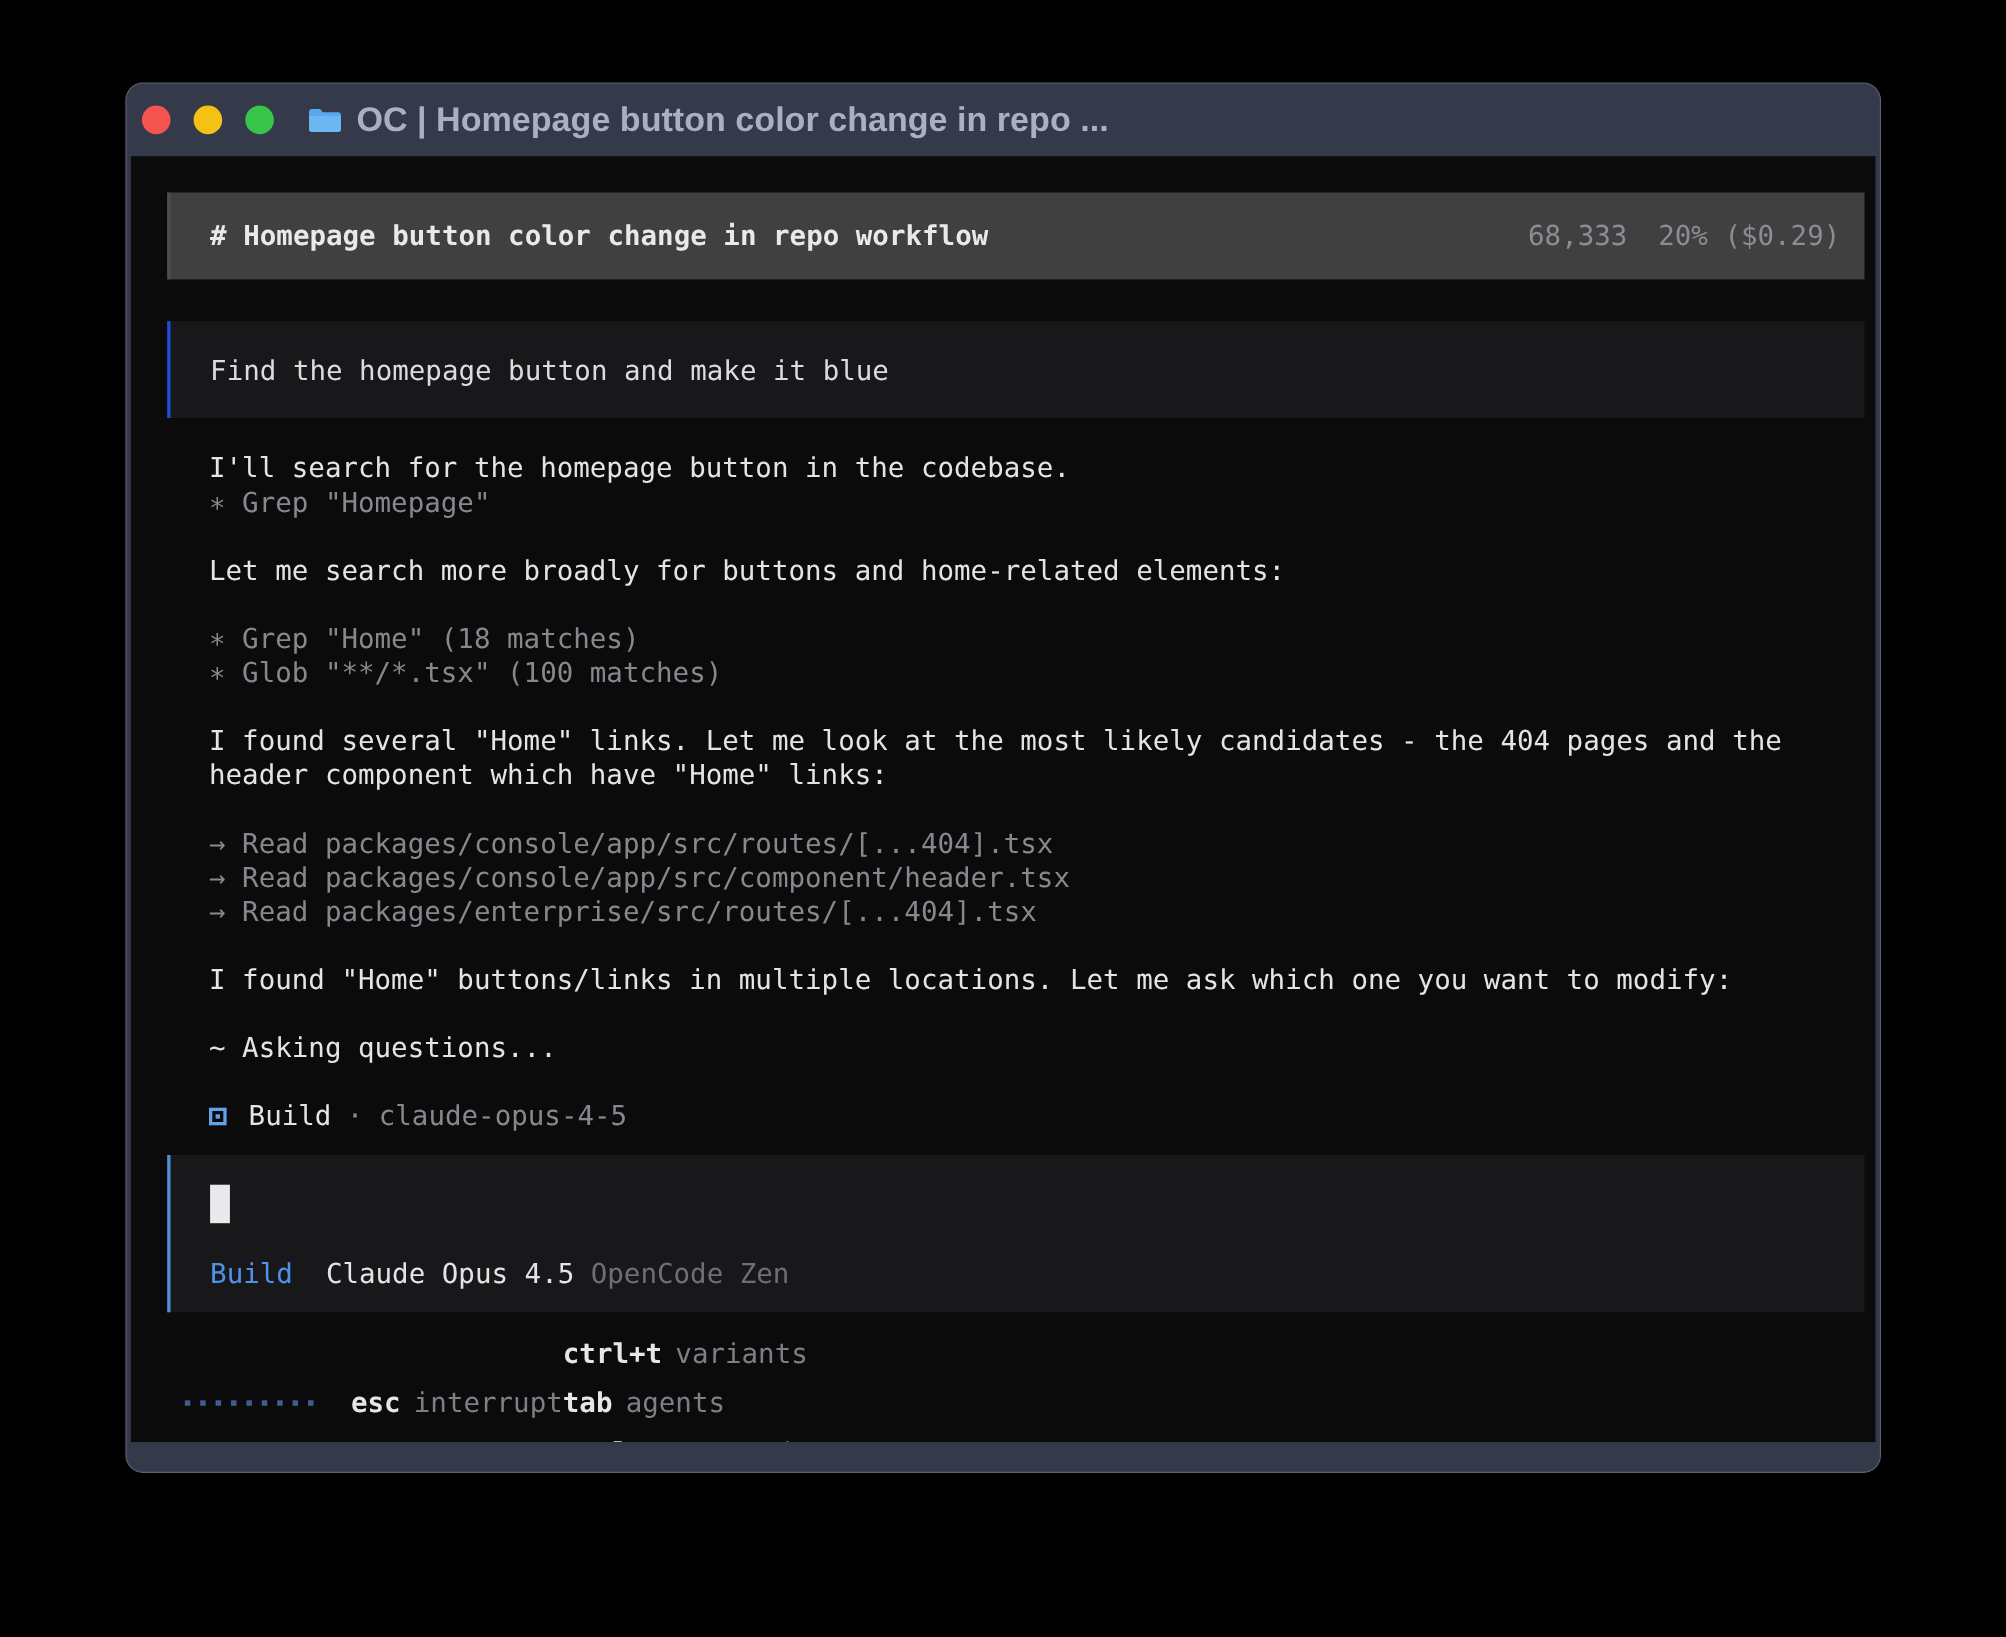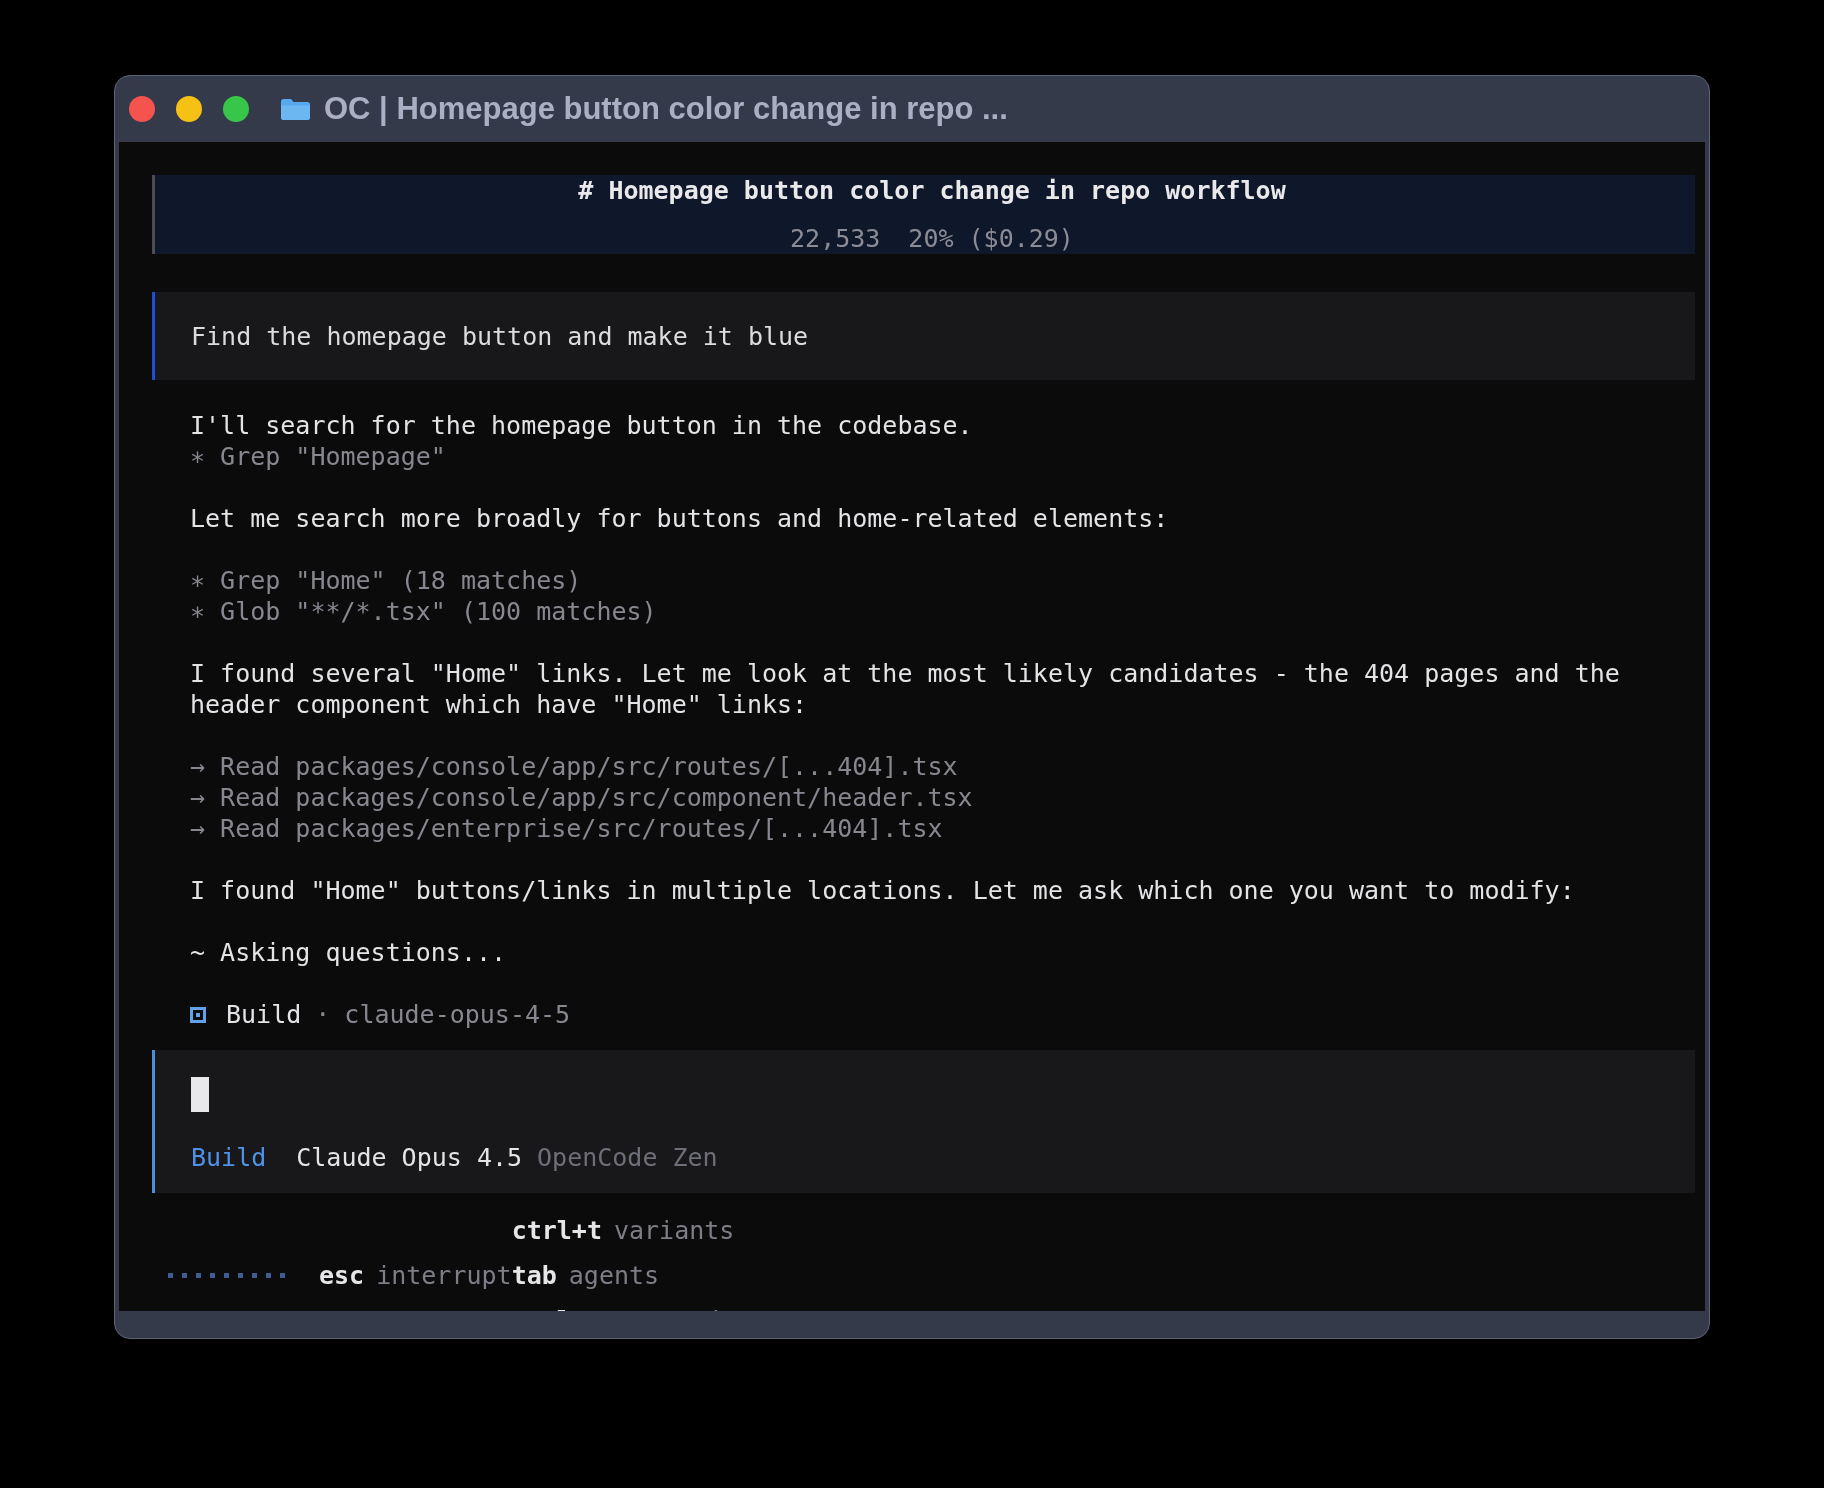--- a/index.html
+++ b/index.html
@@ -20,23 +20,23 @@
   .light.min   { background:#f5c115; }
   .light.zoomb { background:#37c64a; }
   .title-group { position:absolute; left:165px; top:50%; transform:translateY(-50%); display:flex; align-items:center; gap:13px; }
   .win-title { font-family:"Liberation Sans", sans-serif; font-weight:700; font-size:31px; color:#a9b0c3; white-space:nowrap; }
 
   
   .content { flex:1; background:#0b0b0c; margin:0 4px 27px 4px; overflow:hidden;
              font-size:25px; line-height:31px; color:#e4e4e7; }
 
   .session-header {
-    margin:33px 10px 0 33px; height:79px; background:#0f172a;
+    margin:33px 10px 0 33px; height:79px; background:#404040;
     border-left:3px solid #4c4c55; display:flex; align-items:center;
-    justify-content:space-between; padding:0 22px 0 36px;flex-direction:column;
+    justify-content:space-between; padding:0 22px 0 36px;
   }
   .session-title { color:#e9e9ec; font-weight:700; white-space:nowrap; }
   .session-meta { display:flex; gap:28px; color:#8b8c95; white-space:nowrap; }
 
   .user-box {
     margin:38px 10px 0 33px; height:88px; background:#18181a;
     border-left:3px solid #1d4ed8; display:flex; align-items:center;
     padding-left:36px; color:#dcdcdf;
   }
 
@@ -92,21 +92,21 @@
       </span>
       <span class="win-title">OC | Homepage button color change in repo ...</span>
     </div>
   </div>
 
   <div class="content">
 
     <div class="session-header">
       <span class="session-title"># Homepage button color change in repo workflow</span>
       <span class="session-meta">
-        <span>22,533</span>
+        <span>68,333</span>
         <span>20% ($0.29)</span>
       </span>
     </div>
 
     <div class="user-box">
       <span>Find the homepage button and make it blue</span>
     </div>
 
     <div class="chat">
       <div>I'll search for the homepage button in the codebase.</div>

